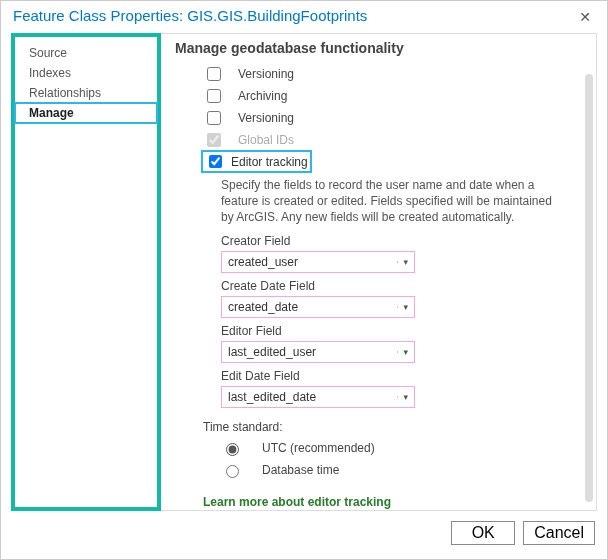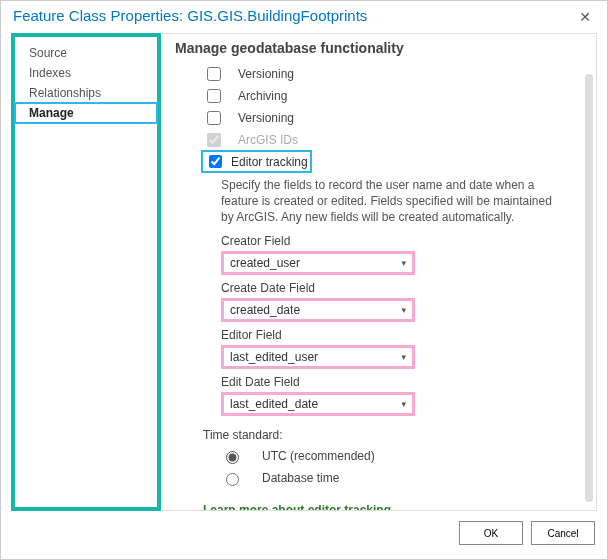--- a/index.html
+++ b/index.html
@@ -106,21 +106,21 @@
     line-height: 1.35;
   }
   .field-group { margin: 4px 0 6px 46px; }
   .field-label { color: #444; margin-bottom: 3px; }
   .combo {
     display: flex;
     align-items: center;
     justify-content: space-between;
     width: 194px;
     height: 22px;
-    border: 3px solid #f9a8d4;
+    border: 1px solid #f9a8d4;
     padding: 9px 6px;
     font-size: 12px;
     color: #333;
     background: #fff;
     cursor: pointer;
   }
   .combo .caret {
     font-size: 9px;
     color: #555;
     border-left: 1px solid #ccc;
@@ -150,21 +150,21 @@
     justify-content: flex-end;
     gap: 8px;
     padding: 10px 12px 0 0;
     height: 44px;
   }
   .btn {
     min-width: 64px;
     height: 24px;
     background: #fff;
     border: 1px solid #888;
-    font-size: 10px;
+    font-size: 16px;
     cursor: pointer;
     padding: 0 10px;
   }
 </style>
 </head>
 <body>
 
 <div class="titlebar">
   <div class="titlebar-title">Feature Class Properties: GIS.GIS.BuildingFootprints</div>
   <div class="close-x">✕</div>
@@ -191,21 +191,21 @@
     <div class="check-row">
       <input type="checkbox" style="">
       <span>Archiving</span>
     </div>
     <div class="check-row">
       <input type="checkbox" style="">
       <span>Versioning</span>
     </div>
     <div class="check-row disabled">
       <input type="checkbox" checked="" disabled="" style="">
-      <span>ArcGIS IDs</span>
+      <span>Global IDs</span>
     </div>
     <div class="highlight-row">
       <input type="checkbox" checked="" style="">
       <span>Editor tracking</span>
     </div>
 
     <div class="desc">Specify the fields to record the user name and date when a feature is created or edited. Fields specified will be maintained by ArcGIS. Any new fields will be created automatically.</div>
 
     <div class="field-group">
       <div class="field-label">Creator Field</div>

